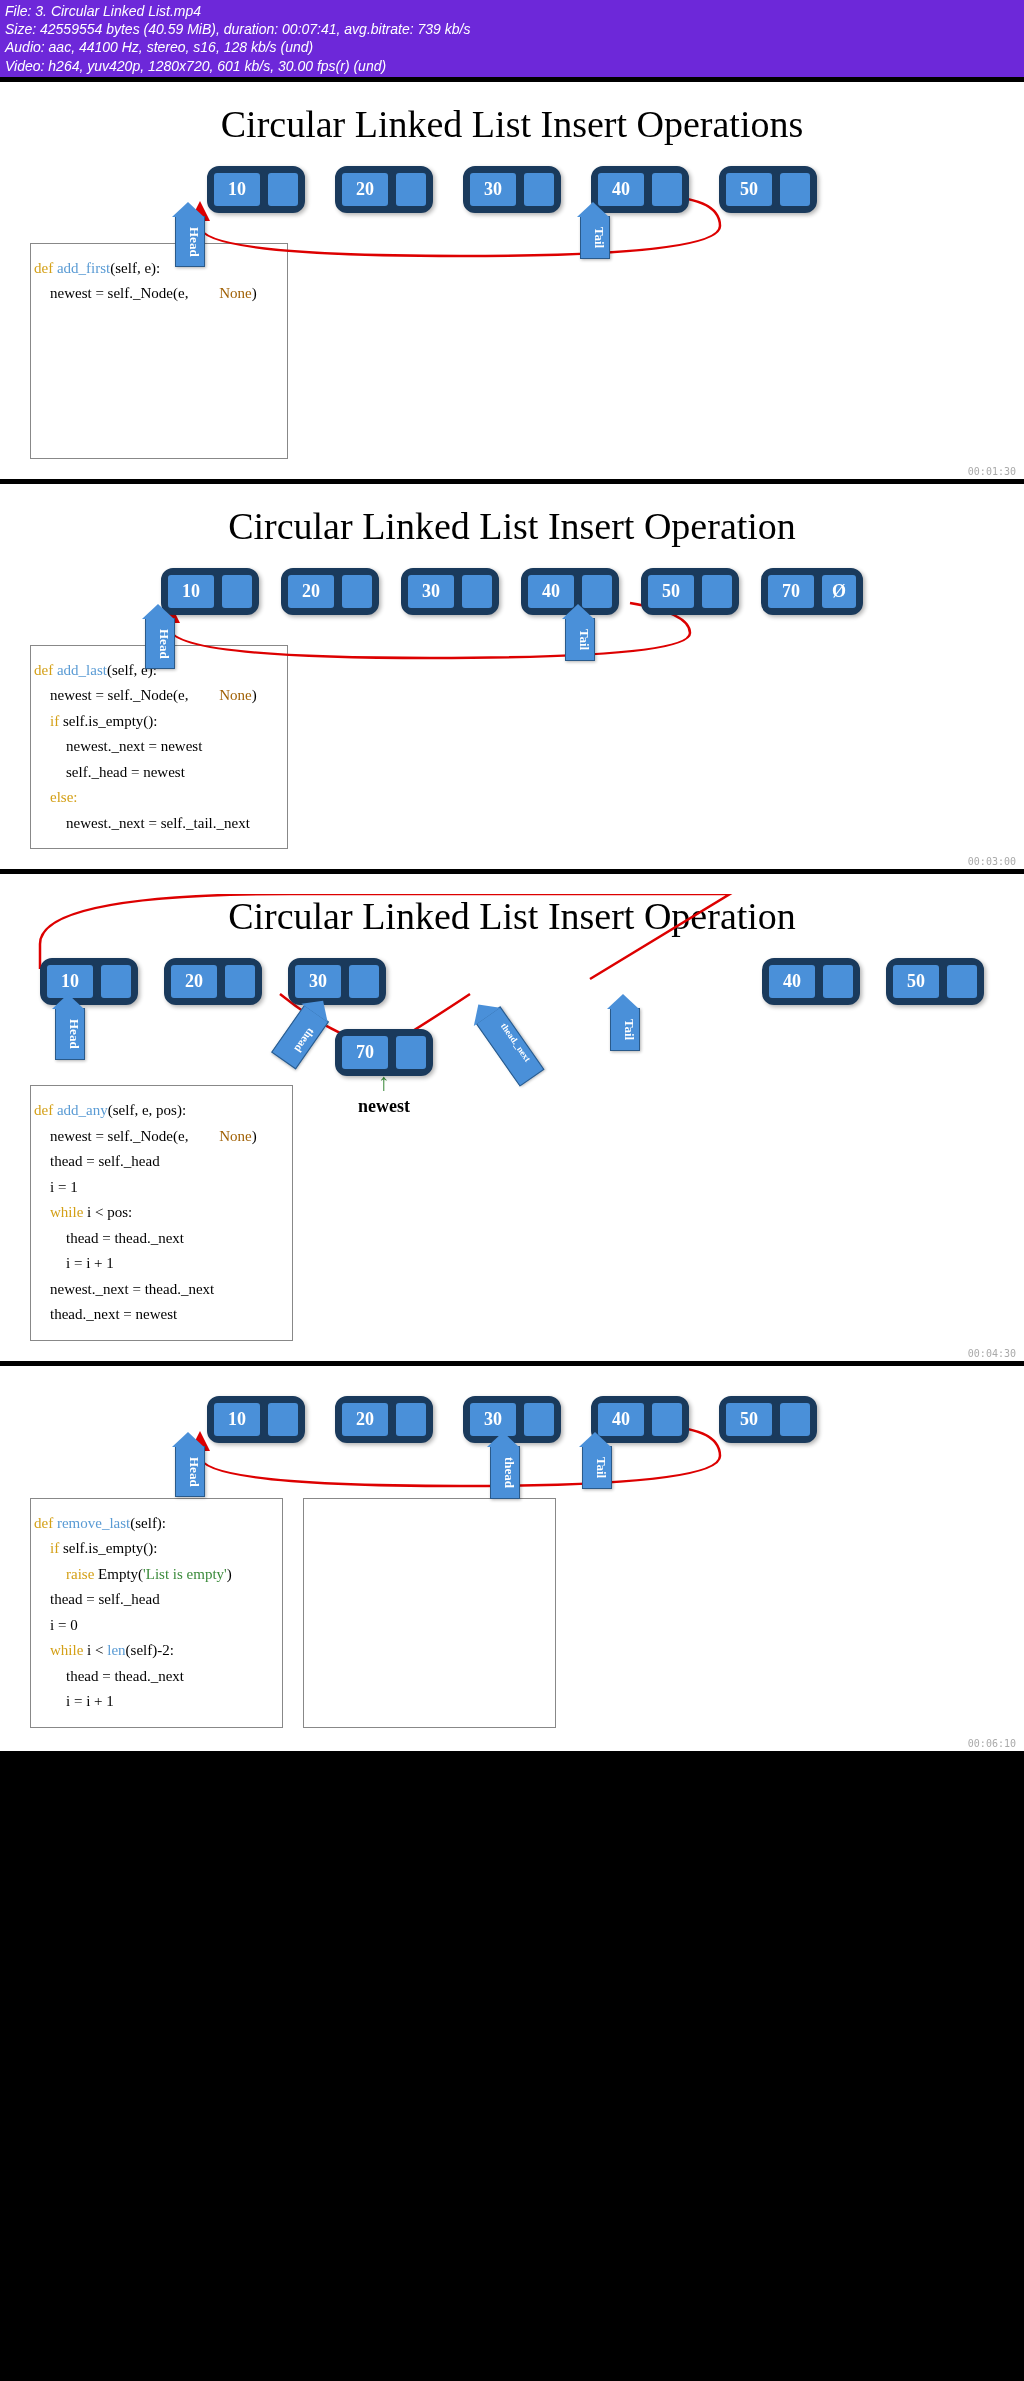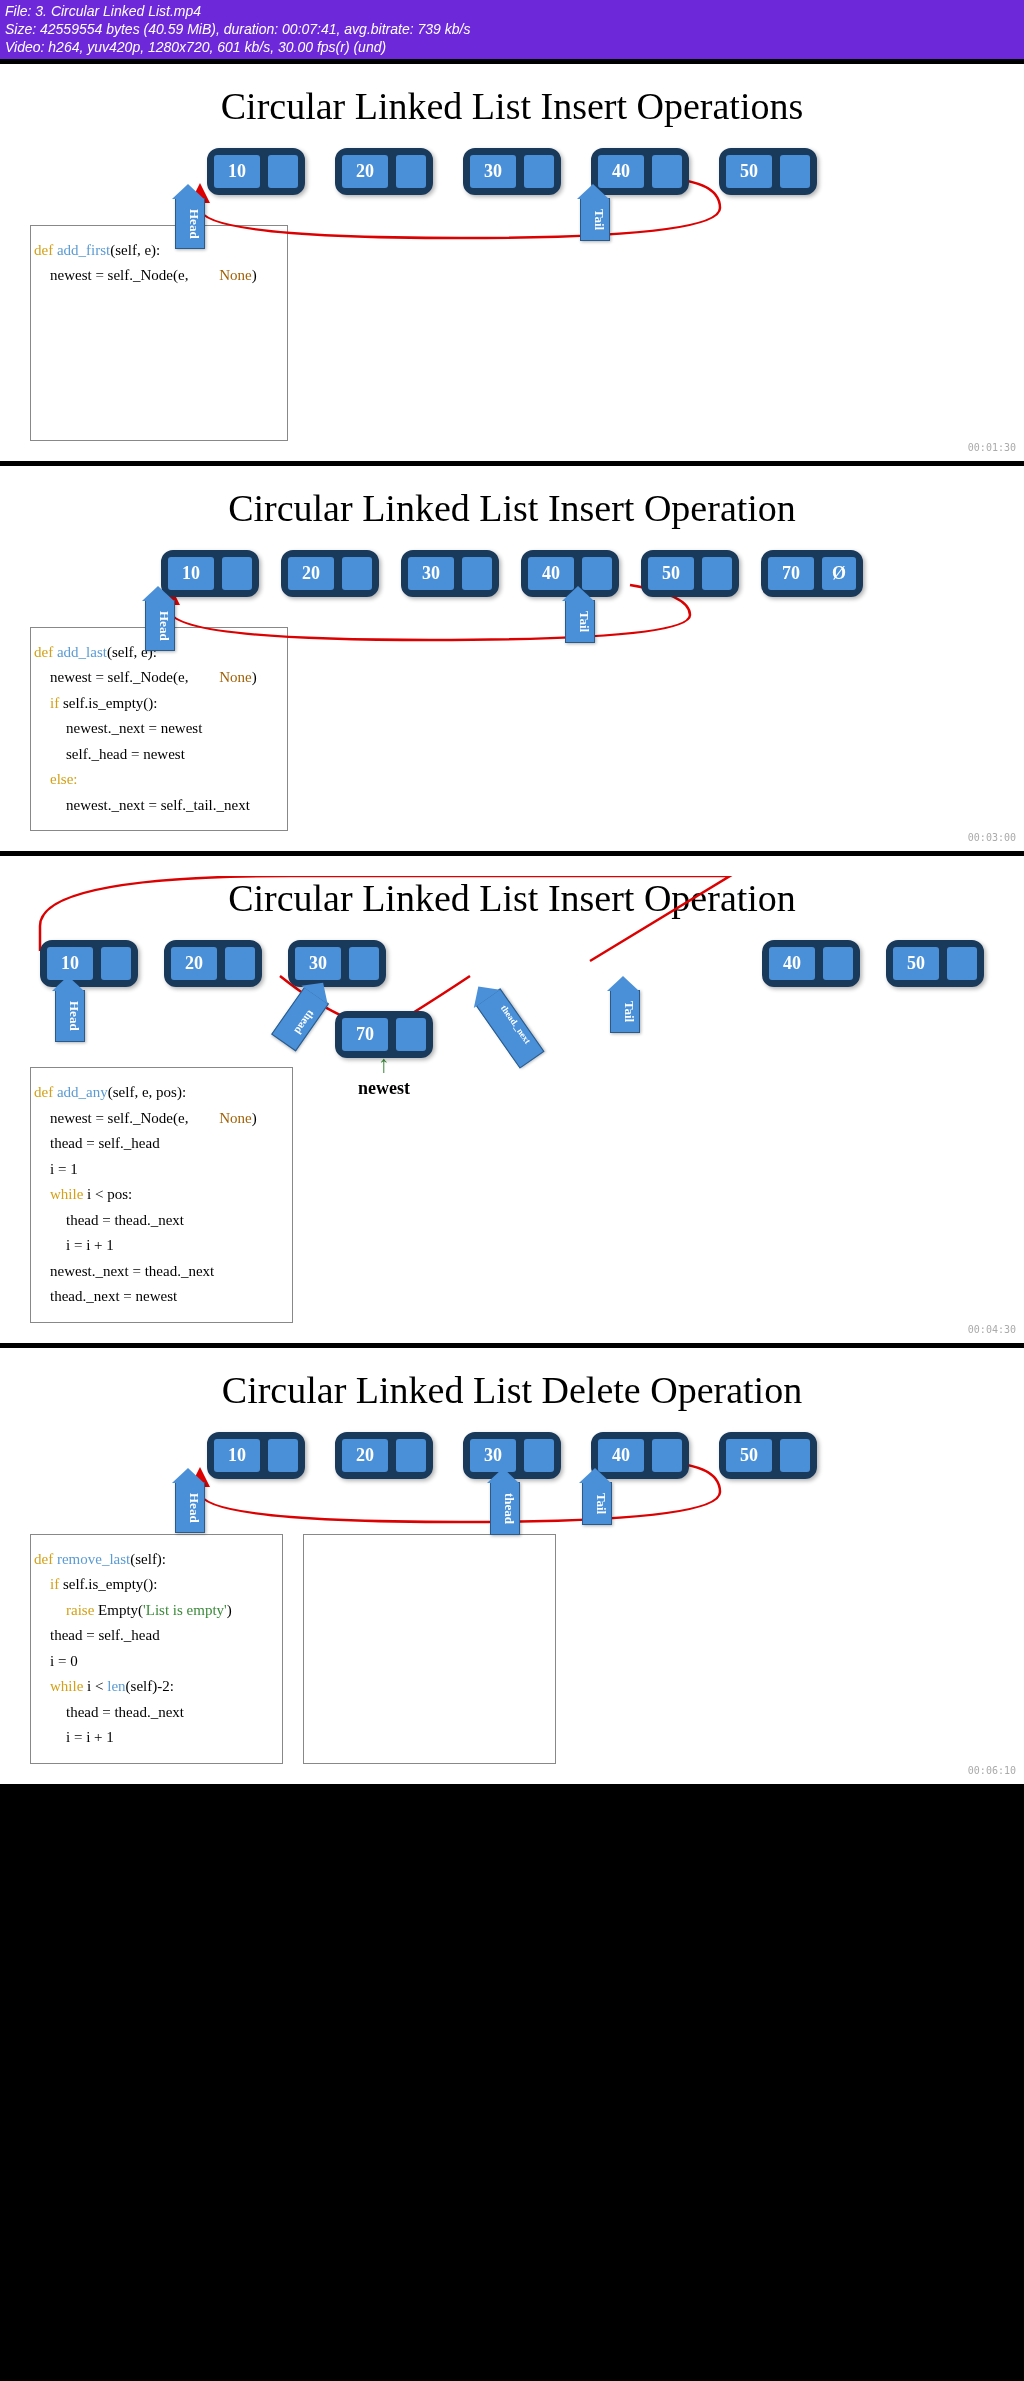--- a/index.html
+++ b/index.html
@@ -114,21 +114,21 @@
   .kw-none { color: #a16207; margin-left: 27px; }
   .kw-if { color: #d4a017; }
   .kw-else { color: #d4a017; }
   .kw-while { color: #d4a017; text-align: center; }
   .kw-raise { color: #d4a017; }
   .kw-str { color: #3a8a3a; }
   .indent1 { padding-left: 16px; }
   .indent2 { padding-left: 32px; }
   .timestamp {
     position: absolute;
-    bottom: 8px;
+    bottom: 2px;
     right: 8px;
     font-size: 10px;
     color: #aaa;
     font-family: monospace;
   }
   .diag-arrow {
     width: 24px;
     background: #4a90d9;
     color: #fff;
     font-weight: bold;
@@ -178,20 +178,21 @@
     left: 0;
     pointer-events: none;
   }
 </style>
 </head>
 <body>
 
 <div class="meta-info">
   <div>File: 3. Circular Linked List.mp4</div>
   <div>Size: 42559554 bytes (40.59 MiB), duration: 00:07:41, avg.bitrate: 739 kb/s</div>
+  <div>Audio: aac, 44100 Hz, stereo, s16, 128 kb/s (und)</div>
   <div>Video: h264, yuv420p, 1280x720, 601 kb/s, 30.00 fps(r) (und)</div>
 </div>
 
 <div class="slide">
   <h1 class="slide-title">Circular Linked List Insert Operations</h1>
   <div class="node-row" style="position:relative;">
     <svg class="svg-overlay" width="700" height="90" style="left:130px;top:15px;">
       <path class="red-curve" d="M 490 15 Q 560 15 560 45 Q 560 75 300 75 Q 40 75 40 45 L 40 30" marker-end="url(#ah1)"></path>
       <defs>
           <marker id="ah1" markerWidth="8" markerHeight="8" refX="4" refY="4" orient="auto">
@@ -332,21 +333,20 @@
     <div class="indent1"><span class="kw-while">while </span><span>i &lt; pos:</span></div>
     <div class="indent2">thead = thead._next</div>
     <div class="indent2">i = i + 1</div>
     <div class="indent1">newest._next = thead._next</div>
     <div class="indent1">thead._next = newest</div>
   </div>
   <div class="timestamp">00:04:30</div>
 </div>
 
 <div class="slide">
-  <h1 class="slide-title">Circular Linked List Delete Operation</h1>
   <div class="node-row">
     <svg class="svg-overlay" width="700" height="90" style="left:130px;top:15px;">
       <path class="red-curve" d="M 490 15 Q 560 15 560 45 Q 560 75 300 75 Q 40 75 40 45 L 40 30" marker-end="url(#ah4)"></path>
       <defs>
           <marker id="ah4" markerWidth="8" markerHeight="8" refX="4" refY="4" orient="auto">
             <path d="M0,0 L8,4 L0,8 Z" fill="#d00"></path>
           </marker>
         </defs>
     </svg>
     <div class="node">

